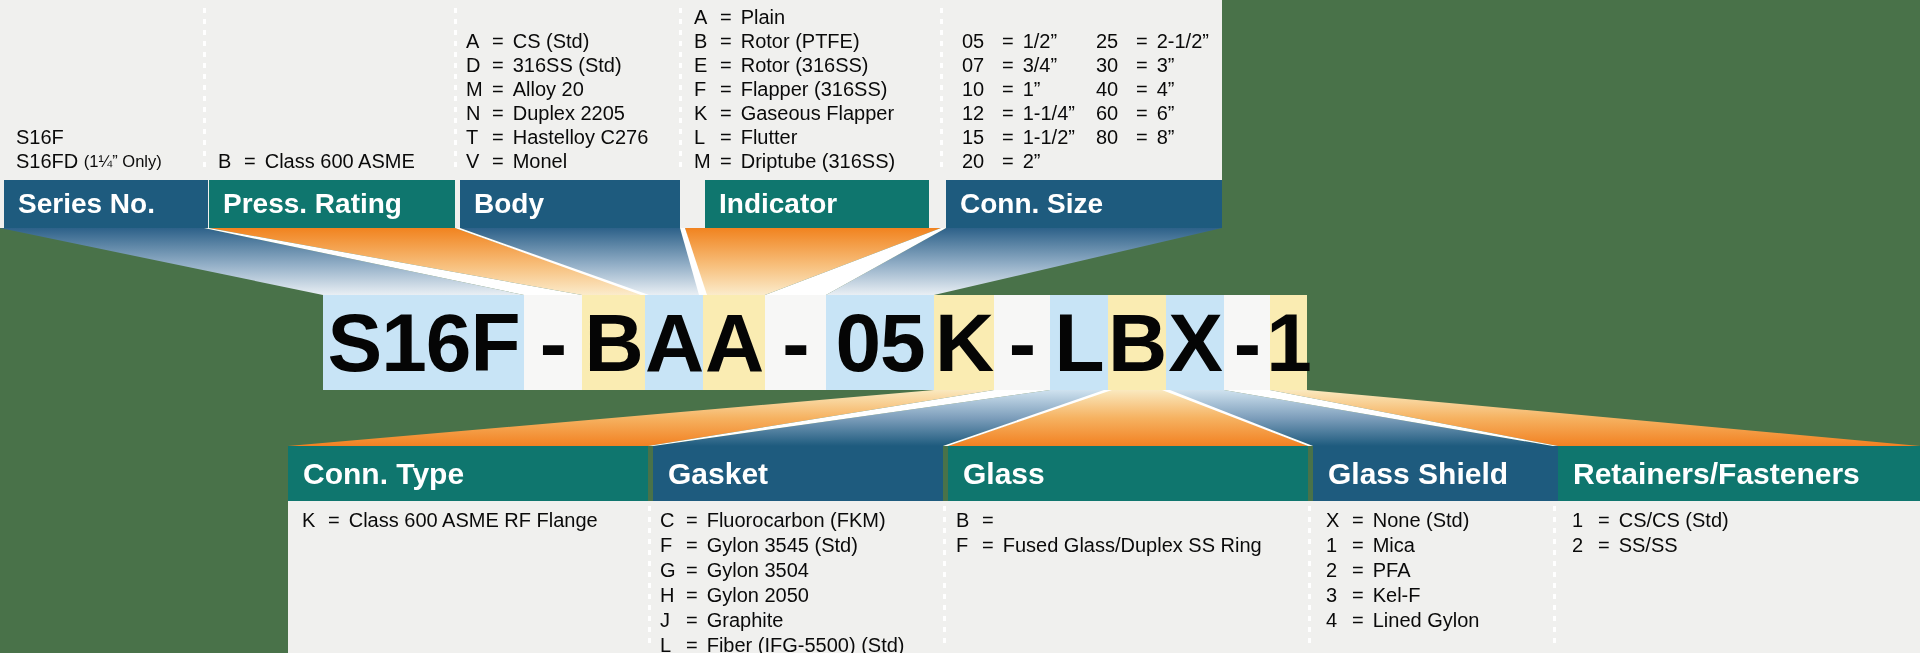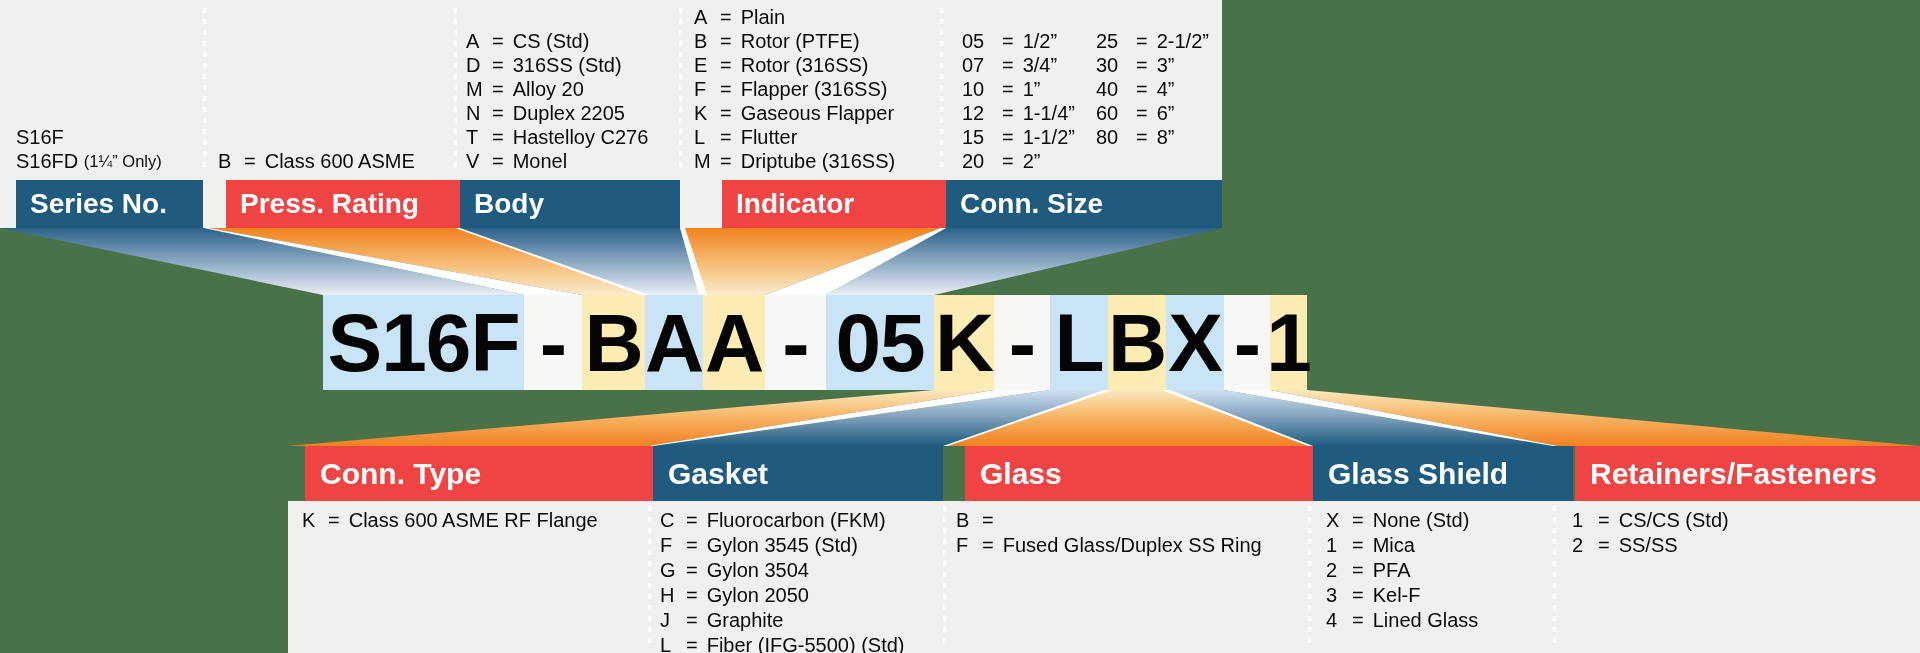--- a/index.html
+++ b/index.html
@@ -5,21 +5,21 @@
   html,body{margin:0;padding:0;background:#497249;}
   .stage{position:relative;width:1920px;height:653px;overflow:hidden;
          background:#497249;font-family:"Liberation Sans",sans-serif;
          -webkit-font-smoothing:antialiased;}
   
   .top-panel{position:absolute;left:0;top:0;width:1222px;height:228px;background:#F0F0EE;}
   .vdiv{position:absolute;width:3px;background-image:repeating-linear-gradient(to bottom,#fff 0 5px,rgba(255,255,255,0) 5px 11px);}
   .top-panel .vdiv{top:8px;height:164px;}
   .hdr{position:absolute;color:#fff;font-weight:bold;white-space:nowrap;}
   .top-band .hdr{top:180px;height:48px;line-height:48px;font-size:28px;padding-left:14px;box-sizing:border-box;}
-  .blue{background:#1E5B7E;} .orange{background:#ef4444;margin-left:17px;}
+  .blue{background:#1E5B7E;} .orange{background:#0f766e;}
   .list{position:absolute;color:#0a0a0a;font-size:20px;white-space:nowrap;}
   .top-list{line-height:24px;}
   .li{display:flex;}
   .li .k{width:26px;flex:none;}
   .wide-k .li .k{width:40px;}
   .li .eq{margin-right:9px;flex:none;}
   .note{font-size:16.5px;}
   
   .beams{position:absolute;display:block;}
   
@@ -180,21 +180,21 @@
           <span class="v">6”</span>
         </div>
         <div class="li">
           <span class="k">80</span>
           <span class="eq">=</span>
           <span class="v">8”</span>
         </div>
       </div>
 
     <div class="top-band">
-      <div class="hdr blue" style="left:16px;width:187px">Series No.</div>
+      <div class="hdr blue" style="left:4px;width:204px">Series No.</div>
       <div class="hdr orange" style="left:209px;width:246px">Press. Rating</div>
       <div class="hdr blue" style="left:460px;width:220px">Body</div>
       <div class="hdr orange" style="left:705px;width:224px">Indicator</div>
       <div class="hdr blue" style="left:946px;width:276px">Conn. Size</div>
     </div>
   </div>
 
   <svg class="beams" style="left:0;top:228px" width="1320" height="67" viewBox="0 0 1320 67">
     <defs>
       <linearGradient id="gbT" x1="0" y1="0" x2="0" y2="1">
@@ -341,21 +341,21 @@
         <span class="v">PFA</span>
       </div>
       <div class="li">
         <span class="k">3</span>
         <span class="eq">=</span>
         <span class="v">Kel-F</span>
       </div>
       <div class="li">
         <span class="k">4</span>
         <span class="eq">=</span>
-        <span class="v">Lined Glass</span>
+        <span class="v">Lined Gylon</span>
       </div>
     </div>
   <div class="list bot-list" style="left:1572px">
       <div class="li">
         <span class="k">1</span>
         <span class="eq">=</span>
         <span class="v">CS/CS (Std)</span>
       </div>
       <div class="li">
         <span class="k">2</span>

